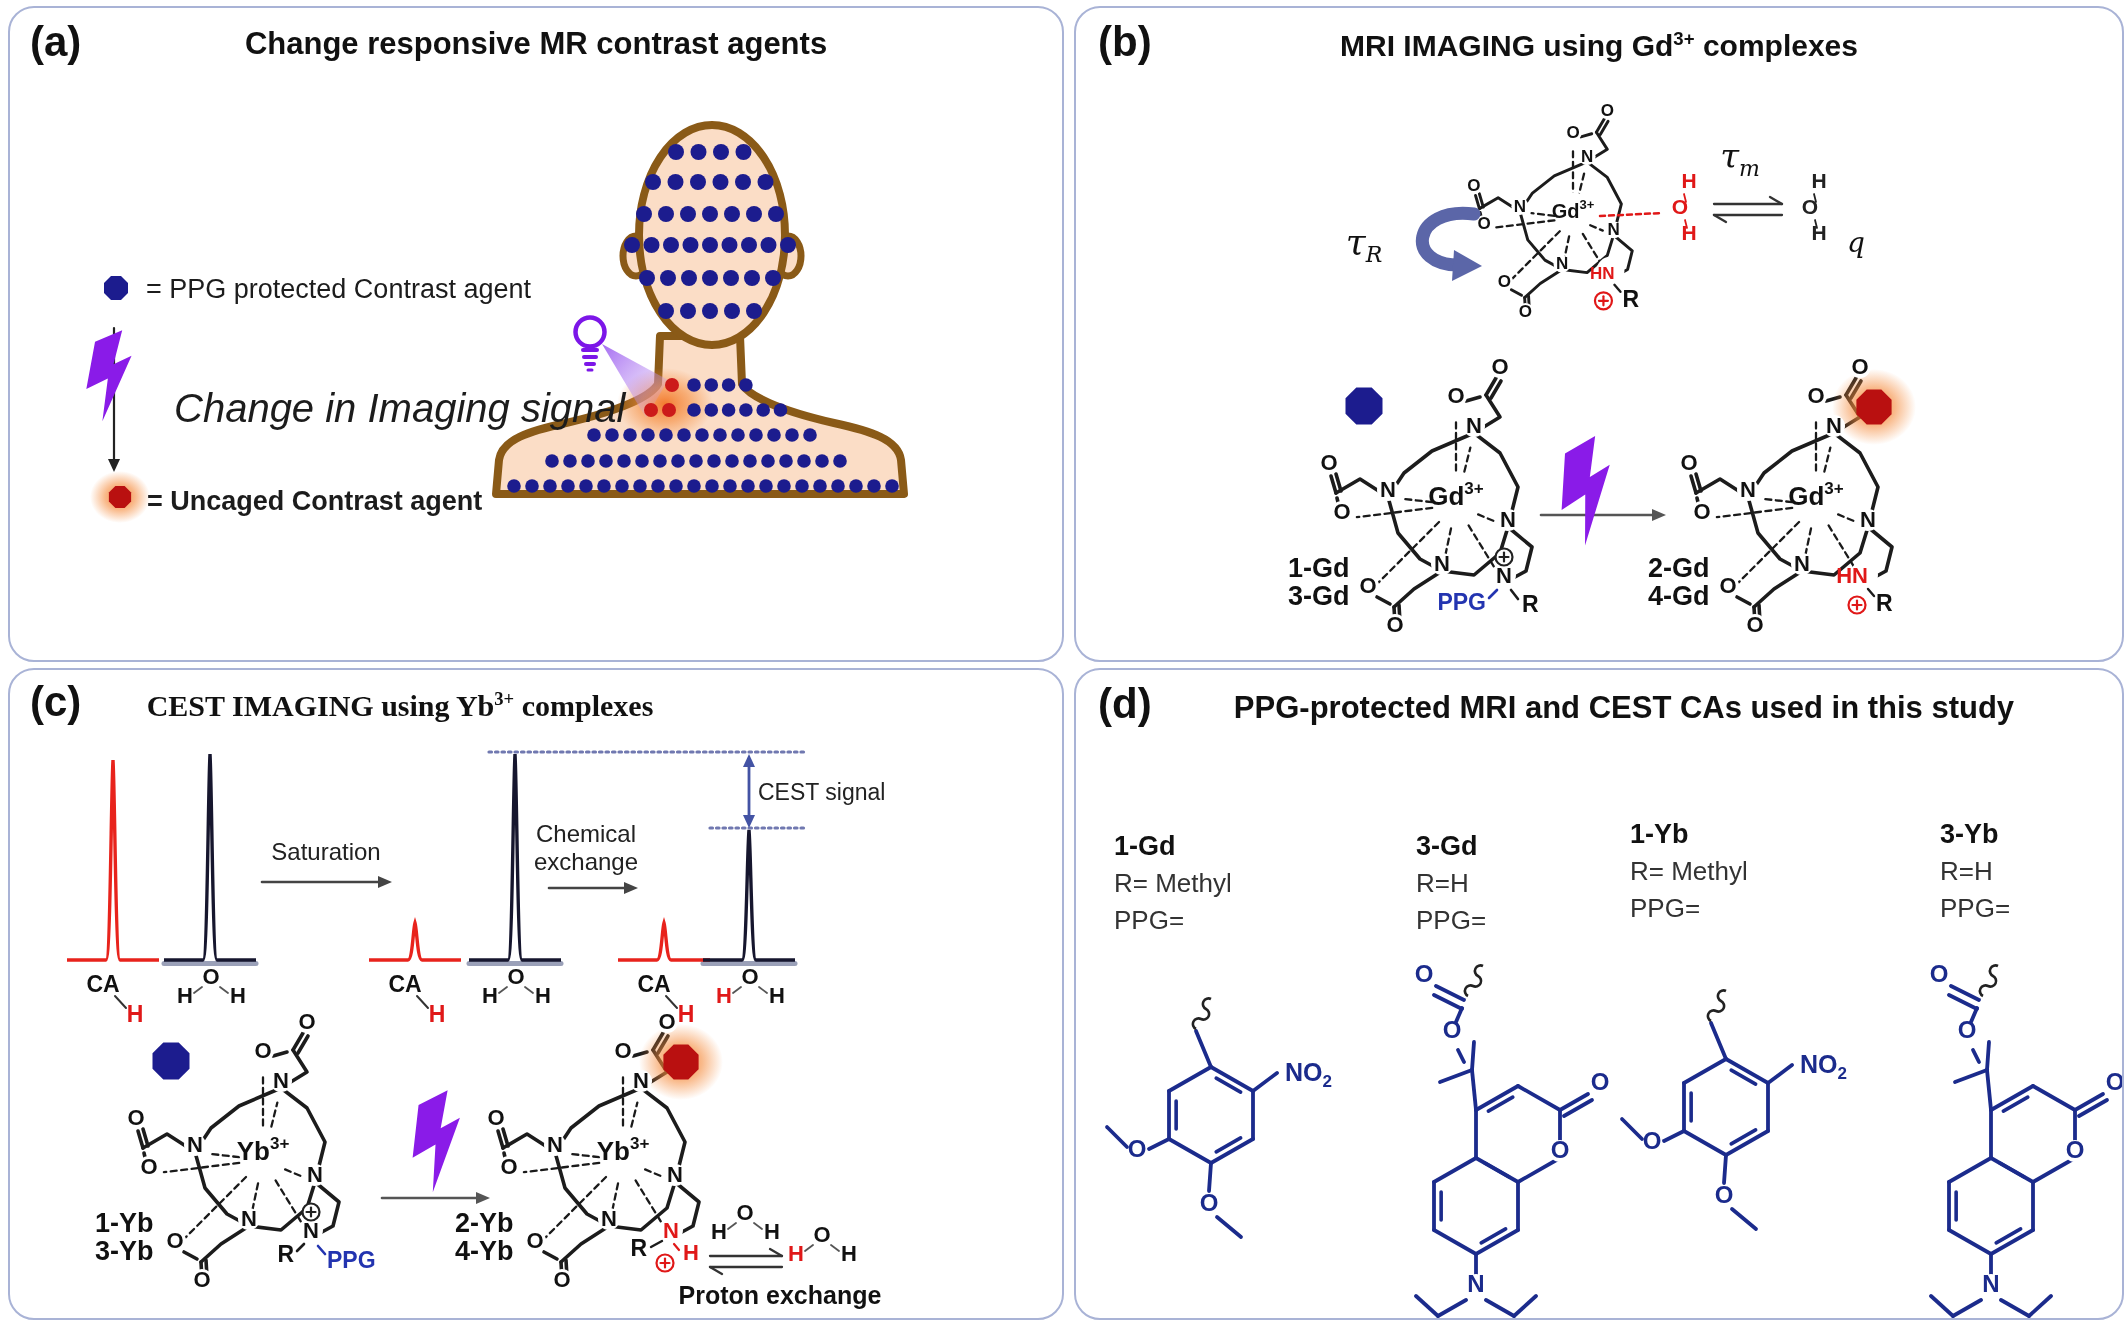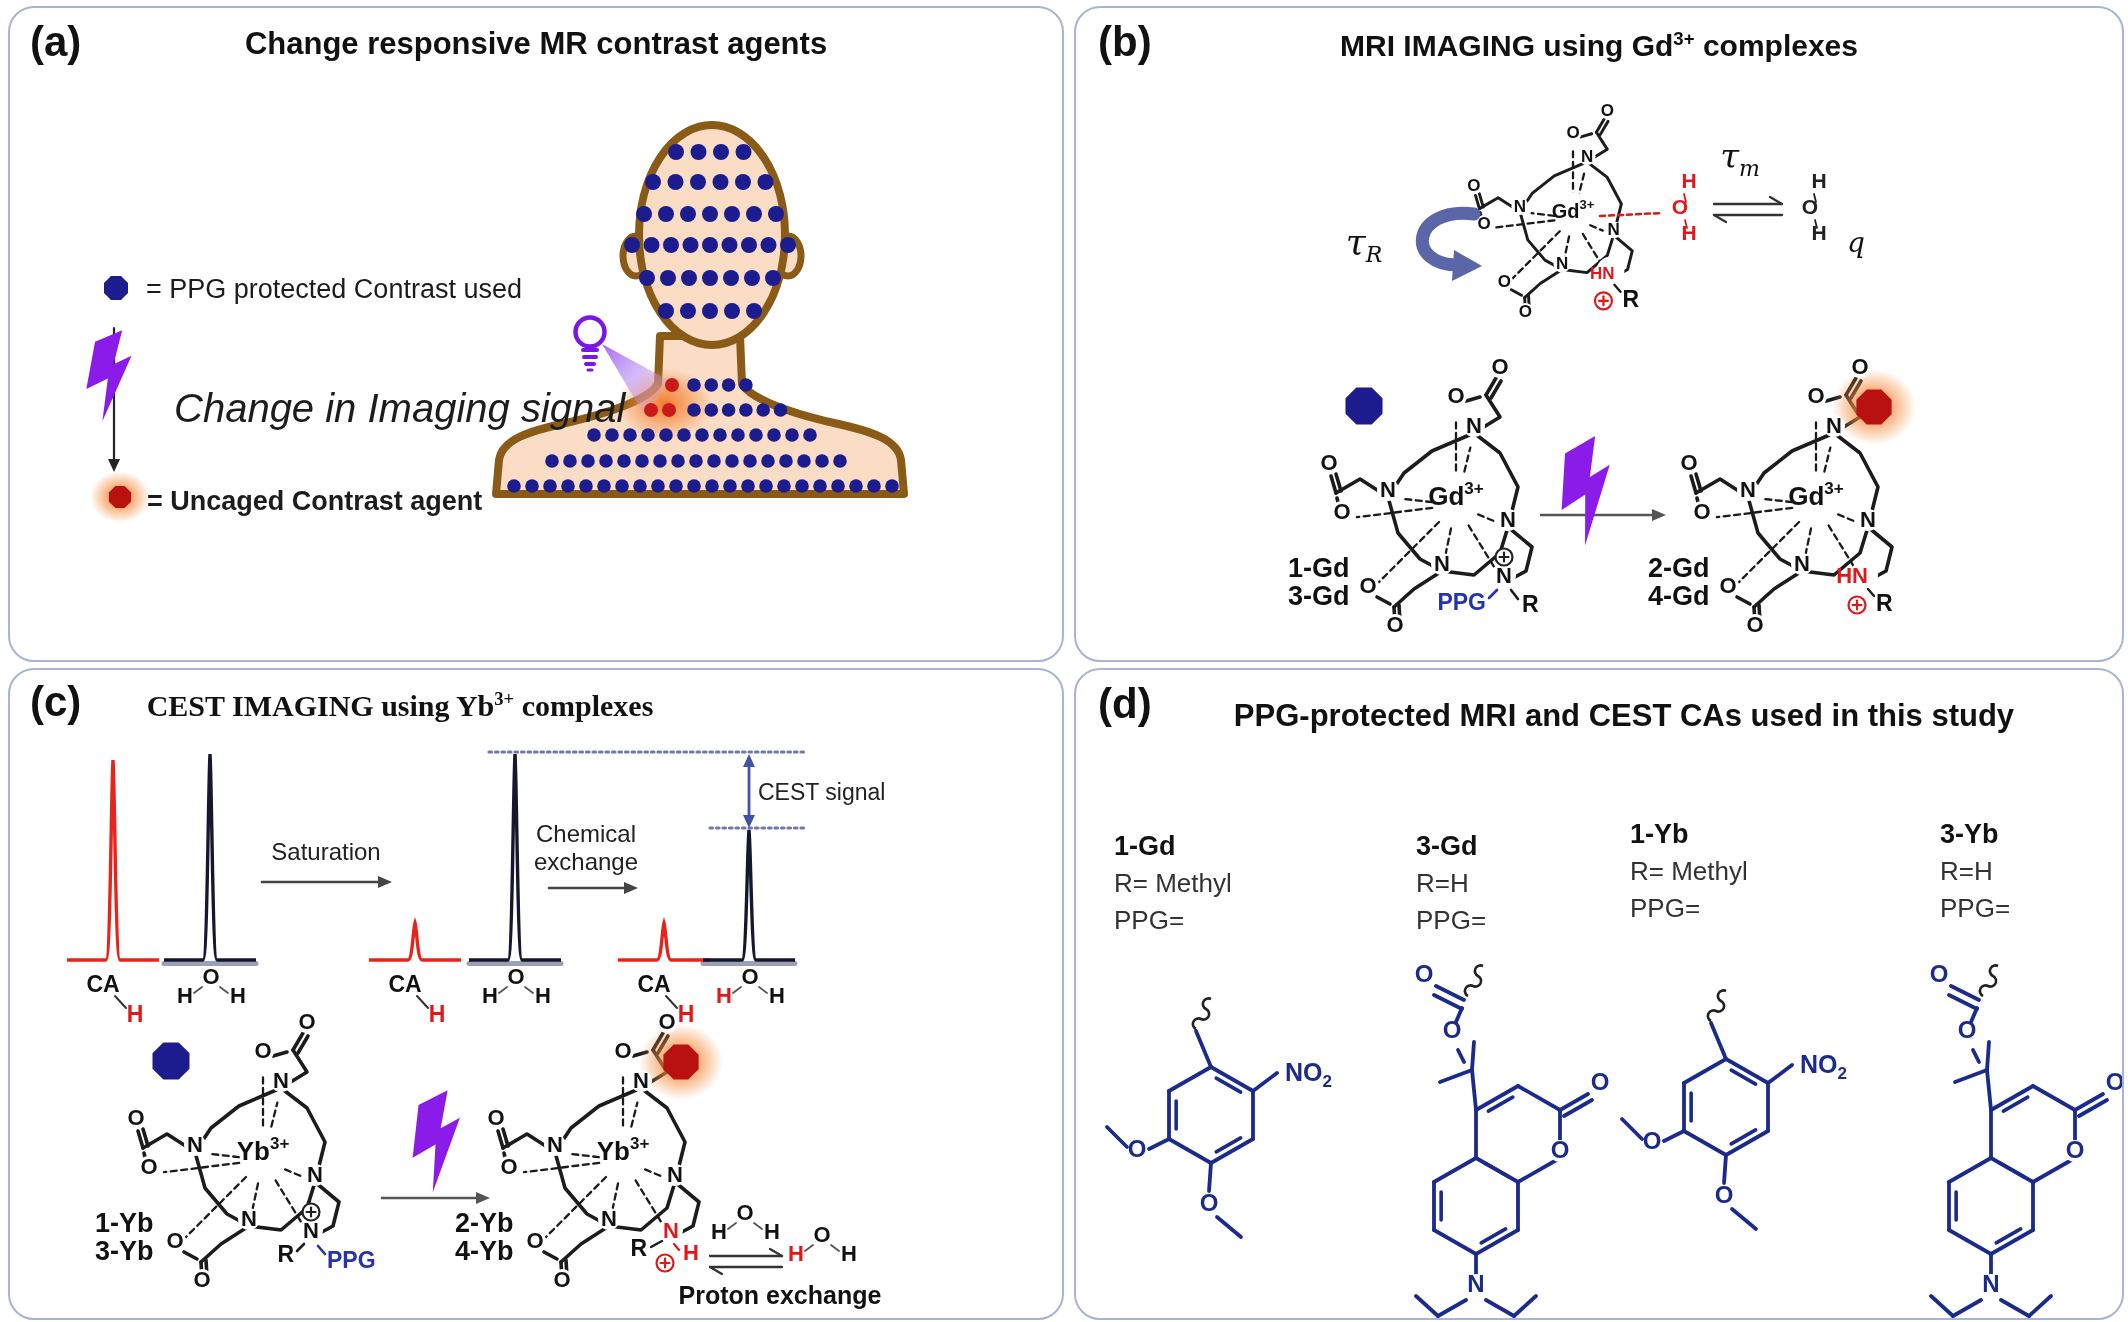--- a/index.html
+++ b/index.html
@@ -155,21 +155,21 @@
         <polygon points="118.0,285.0 111.0,292.0 101.0,292.0 94.0,285.0 94.0,275.0 101.0,268.0 111.0,268.0 118.0,275.0" fill="#1c1c8e"></polygon>
         <line x1="104" y1="320" x2="104" y2="452" stroke="#222" stroke-width="2.2" stroke-linecap="round"></line>
         <polygon points="104,464 98,451 110,451" fill="#222"></polygon>
         <path d="M -10,-42 L 20,-50 L 6,-16 L 26,-22 L -14,42 L -2,-2 L -26,6 Z" fill="#8a1be8" transform="translate(100,372) rotate(-8) scale(0.95)"></path>
         <ellipse cx="110" cy="489" rx="30" ry="26" fill="url(#glowA)"></ellipse>
         <polygon points="121.1,493.6 114.6,500.1 105.4,500.1 98.9,493.6 98.9,484.4 105.4,477.9 114.6,477.9 121.1,484.4" fill="#b91010"></polygon>
       </g>
     </svg>
   <div class="ptag" style="left:20px;top:10px;">(a)</div>
   <div class="ptitle" style="left:0;right:0;top:18px;font-size:31px;">Change responsive MR contrast agents</div>
-  <div class="leg" style="left:136px;top:266px;">= PPG protected Contrast used</div>
+  <div class="leg" style="left:136px;top:266px;">= PPG protected Contrast agent</div>
   <div class="leg it" style="left:164px;top:378px;">Change in Imaging signal</div>
   <div class="leg" style="left:137px;top:478px;font-weight:bold;">= Uncaged Contrast agent</div>
 </section>
 
 <section class="panel" id="panel-b" style="left:1074px;top:6px;width:1046px;height:652px;">
   <svg id="svg-b" class="psvg" width="1046" height="652" viewBox="0 0 1046 652">
       <defs>
         <radialGradient id="glowB">
           <stop offset="0" stop-color="#f2701e" stop-opacity="0.9"></stop>
           <stop offset="0.5" stop-color="#f58b3c" stop-opacity="0.6"></stop>
@@ -707,21 +707,21 @@
         <line x1="903" y1="392" x2="897" y2="380" stroke="#1b2b8c" stroke-width="3.8" stroke-linecap="round"></line>
         <text x="891" y="368" font-size="24" fill="#1b2b8c" font-weight="bold" text-anchor="middle">O</text>
         <line x1="895" y1="352" x2="901" y2="338" stroke="#1b2b8c" stroke-width="3.8" stroke-linecap="round"></line>
         <line x1="903" y1="330" x2="875" y2="316" stroke="#1b2b8c" stroke-width="3.8" stroke-linecap="round"></line>
         <line x1="901" y1="339" x2="873" y2="325" stroke="#1b2b8c" stroke-width="3.8" stroke-linecap="round"></line>
         <text x="863" y="312" font-size="24" fill="#1b2b8c" font-weight="bold" text-anchor="middle">O</text>
         <path d="M 907 326 a 5.5 5.5 0 0 1 5 -10 a 5.5 5.5 0 0 0 5 -10 a 5.5 5.5 0 0 1 5 -10" fill="none" stroke="#222" stroke-width="2.6"></path>
       </g>
     </svg>
   <div class="ptag" style="left:22px;top:10px;">(d)</div>
-  <div class="ptitle" style="left:70px;right:20px;top:20px;font-size:31px;margin-top:8px;">PPG-protected MRI and CEST CAs used in this study</div>
+  <div class="ptitle" style="left:70px;right:20px;top:20px;font-size:31px;">PPG-protected MRI and CEST CAs used in this study</div>
 
   <div class="dhead" style="left:38px;top:158px;">
     <div class="dname">1-Gd</div>
     <div>R= Methyl</div>
     <div>PPG=</div>
   </div>
   <div class="dhead" style="left:340px;top:158px;">
     <div class="dname">3-Gd</div>
     <div>R=H</div>
     <div>PPG=</div>

